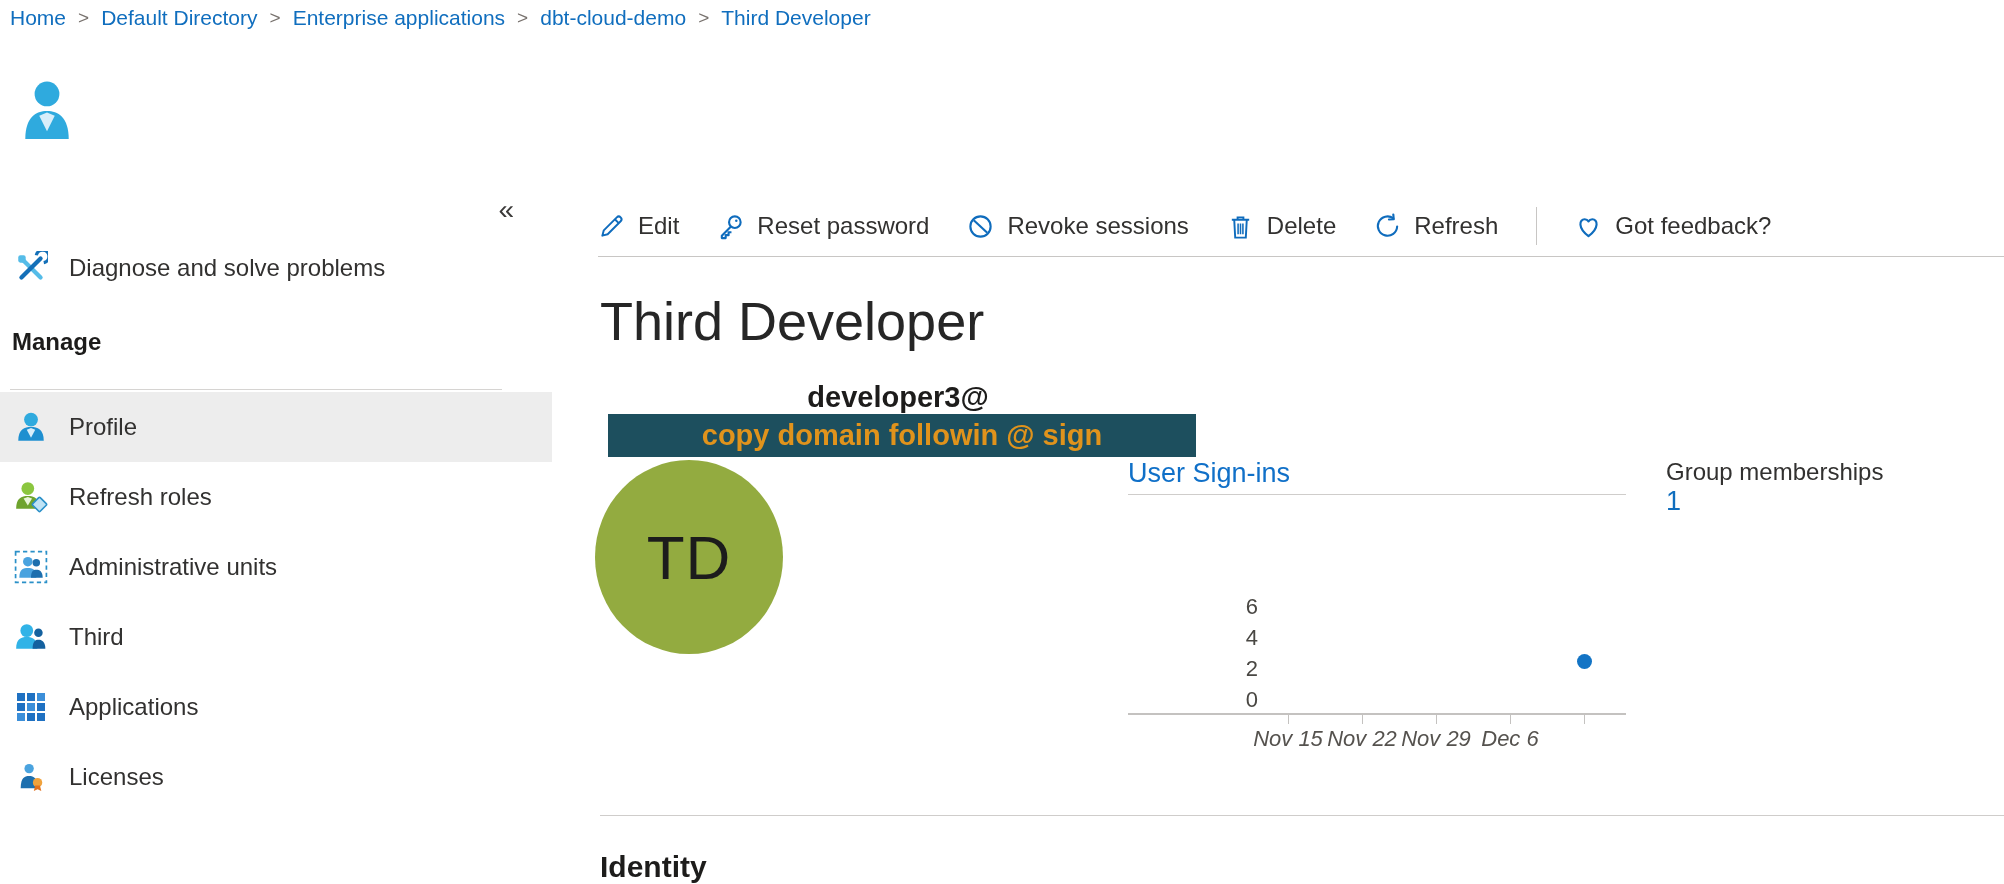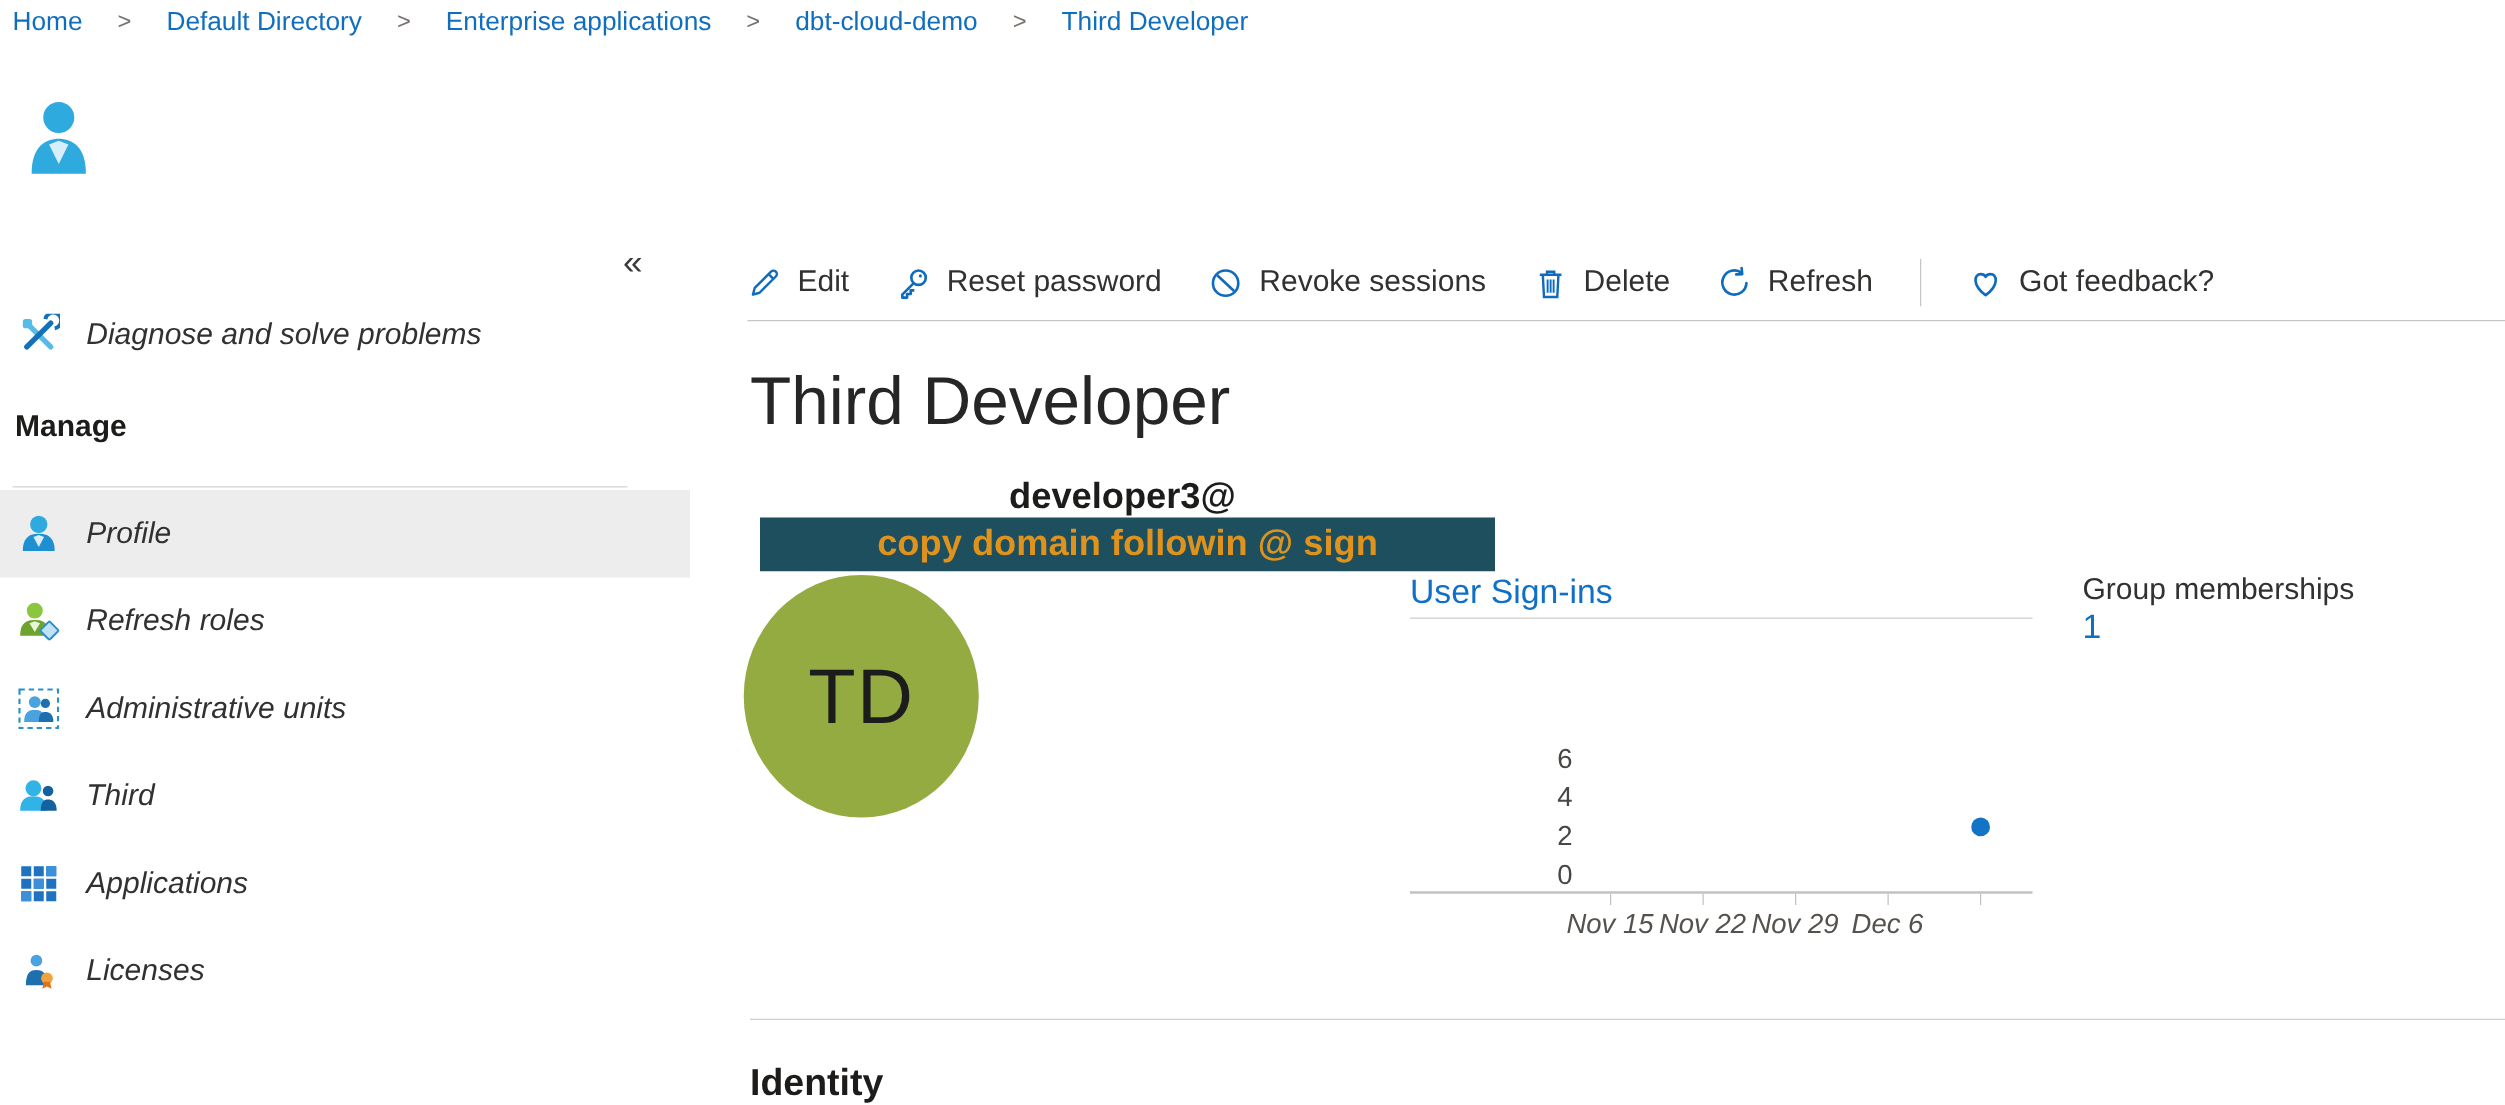--- a/index.html
+++ b/index.html
@@ -8,40 +8,40 @@
   body { position:relative; }
 
   :root{
     --accent:#106ebe; --iconblue:#0f6cbd; --text:#252423; --text2:#323130;
     --gray:#605e5c; --divider:#d0cecc; --redbg:#1d4f5e; --redfg:#e0931c;
     --avgreen:#93ab40; --dot:#1374c5; --selbg:#ededed;
   }
 
   
   .breadcrumb { position:absolute; left:10px; top:6px; display:flex; align-items:center;
-                gap:28px; font-size:21px; }
+                gap:12px; font-size:21px; }
   .breadcrumb a { color:var(--accent); text-decoration:none; cursor:pointer; }
   .crumb-sep { color:#77716d; font-size:19px; }
 
   
   .page-header { position:absolute; left:22px; top:72px; display:flex; }
   .page-header .hicon { width:50px; height:62px; margin-top:8px; }
   .htext { margin-left:26px; }
   .htitle { font-size:40px; line-height:46px; }
   .htitle .strong { font-weight:700; color:#1d1c1b; }
   .htitle .light { font-weight:400; color:#3b3a39; }
   .htitle .hsep { font-weight:300; color:#3b3a39; padding:0 6px; }
   .htype { font-size:20px; color:var(--gray); margin-top:14px; }
 
   
   .sidebar { position:absolute; left:0; top:186px; width:552px; height:698px; }
   .collapse-btn { position:absolute; right:38px; top:8px; font-size:28px; color:#3b3a39; cursor:pointer; }
   .nav-row { display:flex; align-items:center; height:60px; padding-left:12px; cursor:pointer; }
   .nav-row .nicon { width:37px; height:37px; flex:0 0 37px; display:flex; align-items:center; justify-content:center; }
-  .nav-row .nlabel { margin-left:20px; font-size:24px; color:var(--text2);font-style:italic; }
+  .nav-row .nlabel { margin-left:20px; font-size:24px; color:var(--text2); }
   .nav-top { position:absolute; left:0; top:52px; width:100%; }
   .section-label { position:absolute; left:12px; top:142px; font-size:24px; font-weight:700; color:#1d1c1b; }
   .side-divider { position:absolute; left:10px; top:203px; width:492px; height:1px; background:#d6d4d2; }
   .nav-list { position:absolute; left:0; top:206px; width:100%; }
   .nav-list .nav-row { height:70px; }
   .nav-row.selected { background:var(--selbg); }
 
   
   .toolbar { position:absolute; left:598px; top:196px; right:0; height:61px;
              display:flex; align-items:center; gap:38px; border-bottom:1px solid #c8c6c4; }

